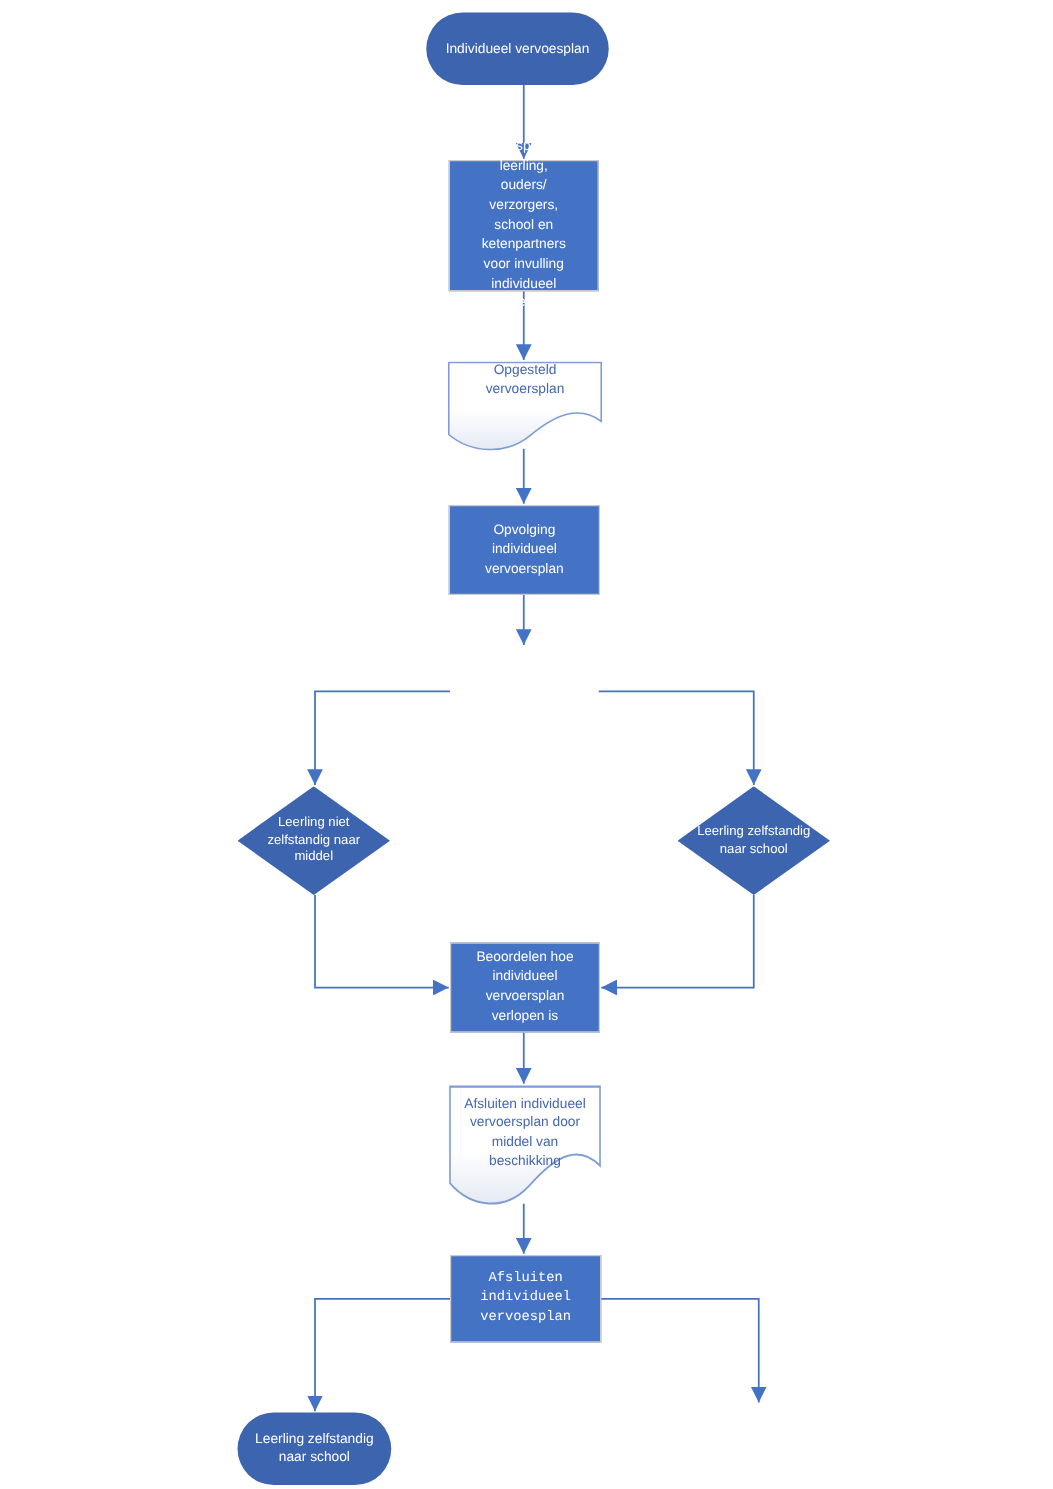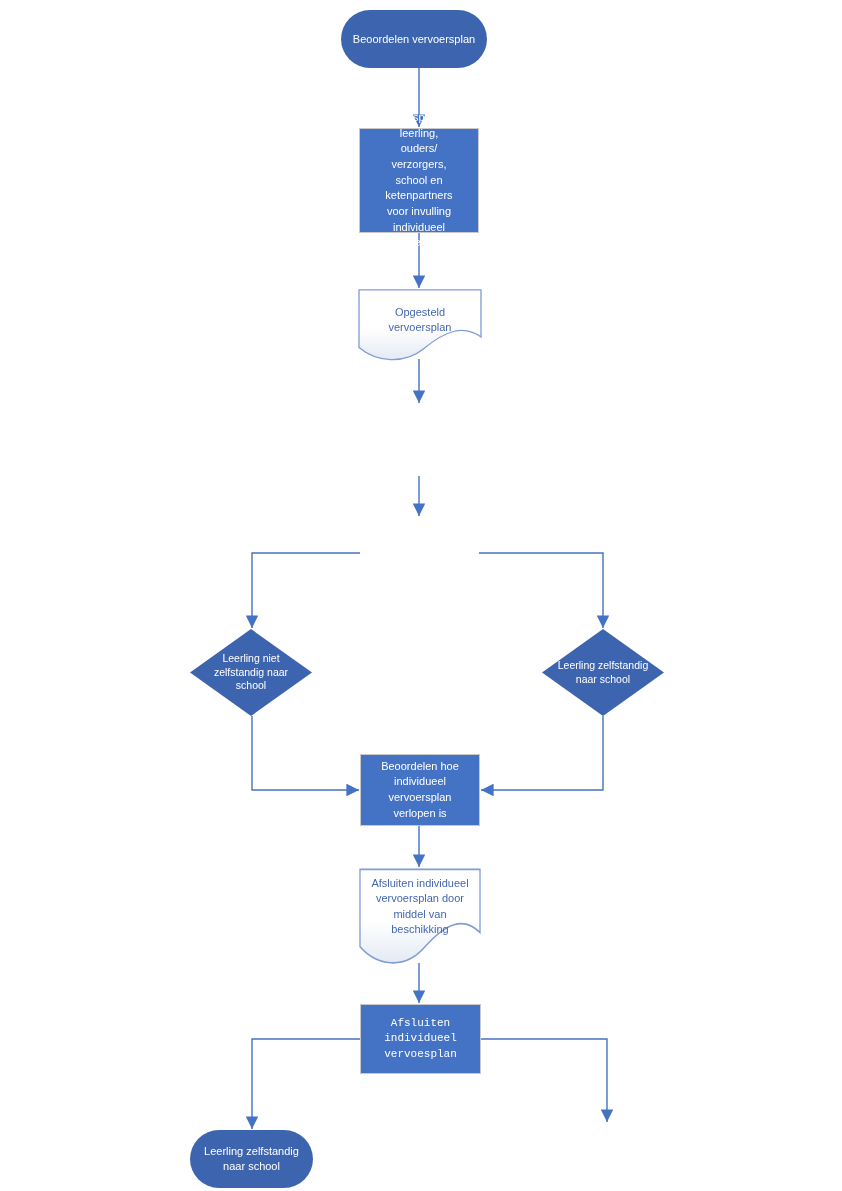--- a/index.html
+++ b/index.html
@@ -21,21 +21,21 @@
   .decision{
     background:#3d64ae;color:#ffffff;
     clip-path:polygon(50% 0%, 100% 50%, 50% 100%, 0% 50%);
     font-size:10.5px;line-height:1.3;padding:6px 14px;
   }
   .document{padding:0;background:transparent;align-items:flex-start;}
   .document svg.doc-shape{position:absolute;left:0;top:0;width:100%;height:100%;}
   .document .label{
     position:relative;color:#4467b0;font-size:11px;line-height:1.4;padding:8px 8px 0 8px;box-sizing:border-box;
   }
-  .doc-center .label{padding-top:16px;}
+  .doc-center .label{padding-top:0;}
 </style>
 </head>
 <body>
 
 <div class="canvas">
 
   <svg class="connector-layer">
     <defs>
       <marker id="arw" viewBox="0 0 10 10" refX="10" refY="5" markerWidth="9" markerHeight="9" orient="auto">
         <path d="M0,0 L10,5 L0,10 Z" fill="#4472c4"></path>
@@ -55,38 +55,41 @@
       <polyline points="252,716 252,790 359,790" marker-end="url(#arw)"></polyline>
       <polyline points="603,716 603,790 481,790" marker-end="url(#arw)"></polyline>
       <polyline points="419,826 419,867" marker-end="url(#arw)"></polyline>
       <polyline points="419,963 419,1003" marker-end="url(#arw)"></polyline>
       <polyline points="360,1039 252,1039 252,1129" marker-end="url(#arw)"></polyline>
       <polyline points="481,1039 607,1039 607,1122" marker-end="url(#arw)"></polyline>
     </g>
   </svg>
 
   <div class="node terminator" style="left:341px;top:10px;width:146px;height:58px;">
-    <div class="label">Beoordelen vervoersplan</div>
+    <div class="label">Individueel vervoesplan</div>
   </div>
 
   <div class="node process" style="left:359px;top:128px;width:120px;height:105px;">
     <div class="label">Gesprek leerling, ouders/ verzorgers, school en ketenpartners voor invulling individueel vervoersplan</div>
   </div>
 
   <div class="node document doc-center" style="left:358px;top:289px;width:124px;height:73px;">
     <svg class="doc-shape" viewBox="0 0 124 76" preserveAspectRatio="none">
       <path d="M1,1 H123 V50 C106,37 88,43 66,62 C46,79 18,76 1,61 Z" fill="url(#docGrad)" stroke="#7f9cd4" stroke-width="1.3"></path>
     </svg>
     <div class="label">Opgesteld vervoersplan</div>
   </div>
 
+  <div class="node process" style="left:359px;top:404px;width:121px;height:72px;">
+    <div class="label">Opvolging individueel vervoersplan</div>
+  </div>
 
 
   <div class="node decision" style="left:190px;top:629px;width:122px;height:87px;">
-    <div class="label">Leerling niet zelfstandig naar school</div>
+    <div class="label">Leerling niet zelfstandig naar middel</div>
   </div>
 
   <div class="node decision" style="left:542px;top:629px;width:122px;height:87px;">
     <div class="label">Leerling zelfstandig naar school</div>
   </div>
 
   <div class="node process" style="left:360px;top:754px;width:120px;height:72px;">
     <div class="label">Beoordelen hoe individueel vervoersplan verlopen is</div>
   </div>
 

